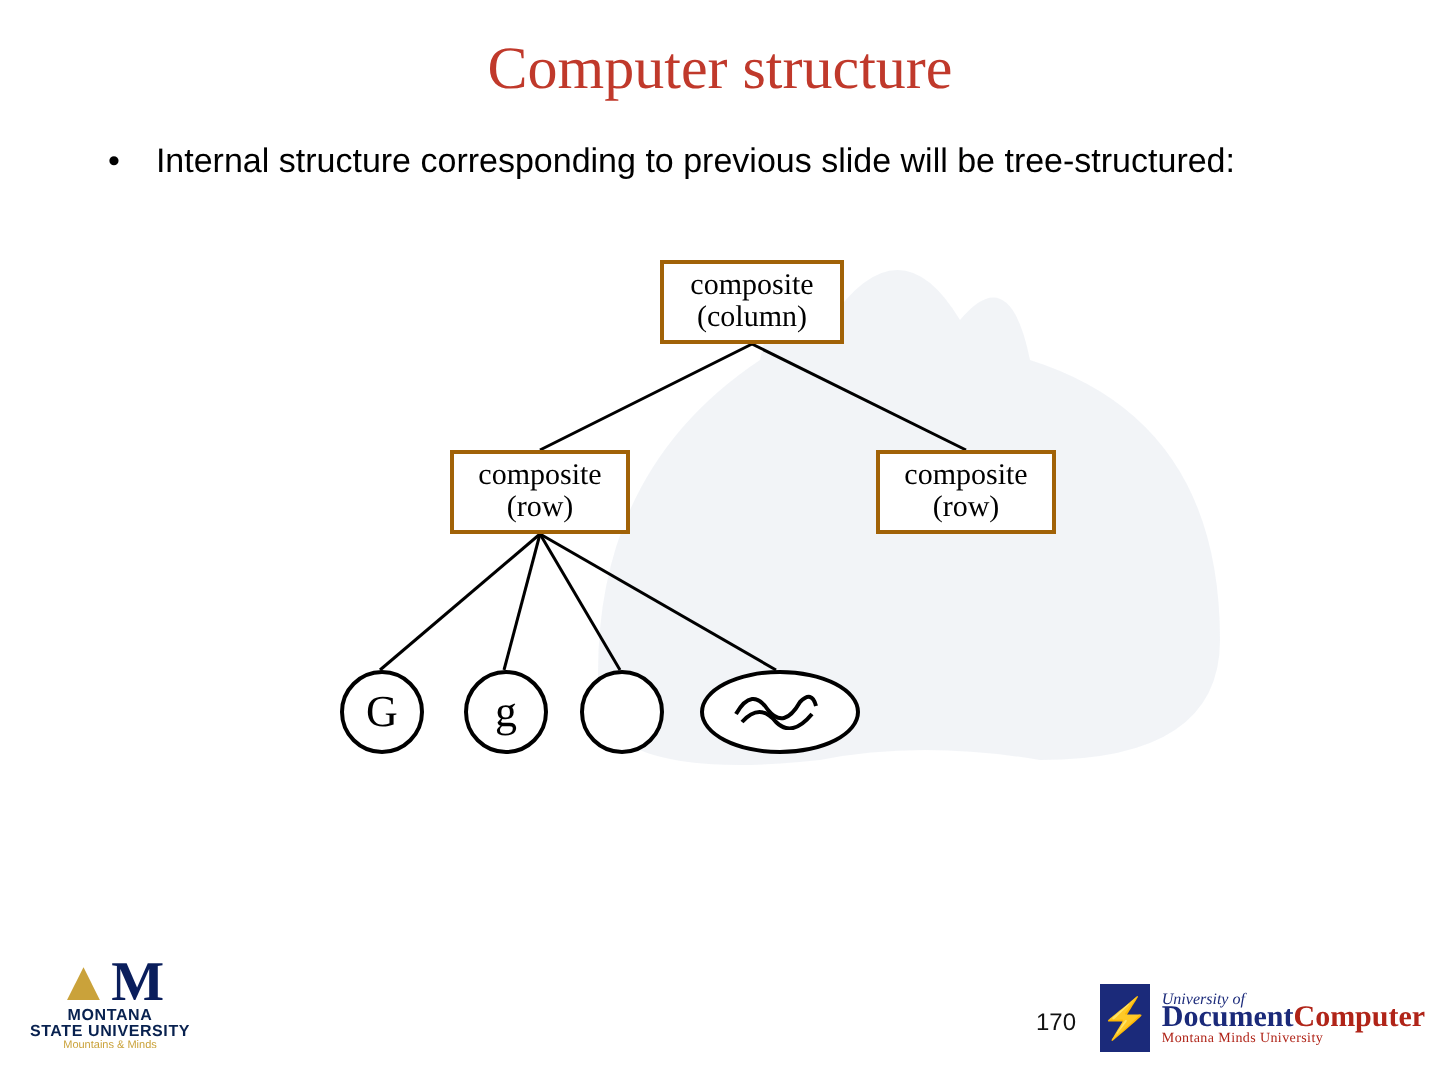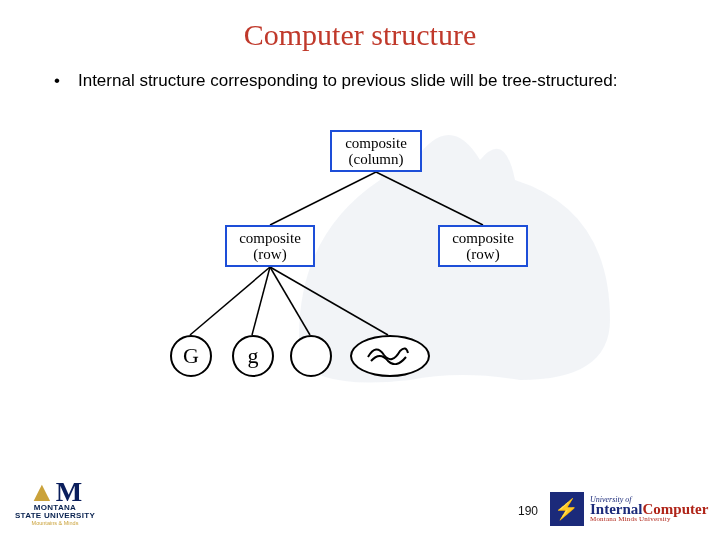--- a/index.html
+++ b/index.html
@@ -52,21 +52,21 @@
   .diagram {
     position: absolute;
     top: 130px;
     left: 170px;
     width: 420px;
     height: 260px;
     z-index: 1;
   }
   .dnode {
     position: absolute;
-    border: 2px solid #1d4ed8;
+    border: 2px solid #a16207;
     font-family: "Times New Roman", serif;
     font-size: 15px;
     text-align: center;
     line-height: 1.1;
     display: flex;
     flex-direction: column;
     align-items: center;
     justify-content: center;
     background: #fff;
     padding: 2px 6px;
@@ -262,27 +262,27 @@
 <div class="footer">
   <div class="logo-left">
     <div class="msu-m">
       <span class="msu-gold">▲</span><span>M</span>
     </div>
     <div class="msu-txt">MONTANA</div>
     <div class="msu-txt">STATE UNIVERSITY</div>
     <div class="msu-sub">Mountains &amp; Minds</div>
   </div>
 
-  <div class="pgnum">190</div>
+  <div class="pgnum">170</div>
 
   <div class="logo-right">
     <div class="cs-logo-shape">
       <span class="cs-bolt">⚡</span>
     </div>
     <div class="cs-txt">
       <div class="cs-dept">University of</div>
       <div class="cs-main">
-        <span class="blue">Internal</span><span class="red">Computer</span>
+        <span class="blue">Document</span><span class="red">Computer</span>
       </div>
       <div class="cs-uni">Montana Minds University</div>
     </div>
   </div>
 </div>
 
 </body></html>

